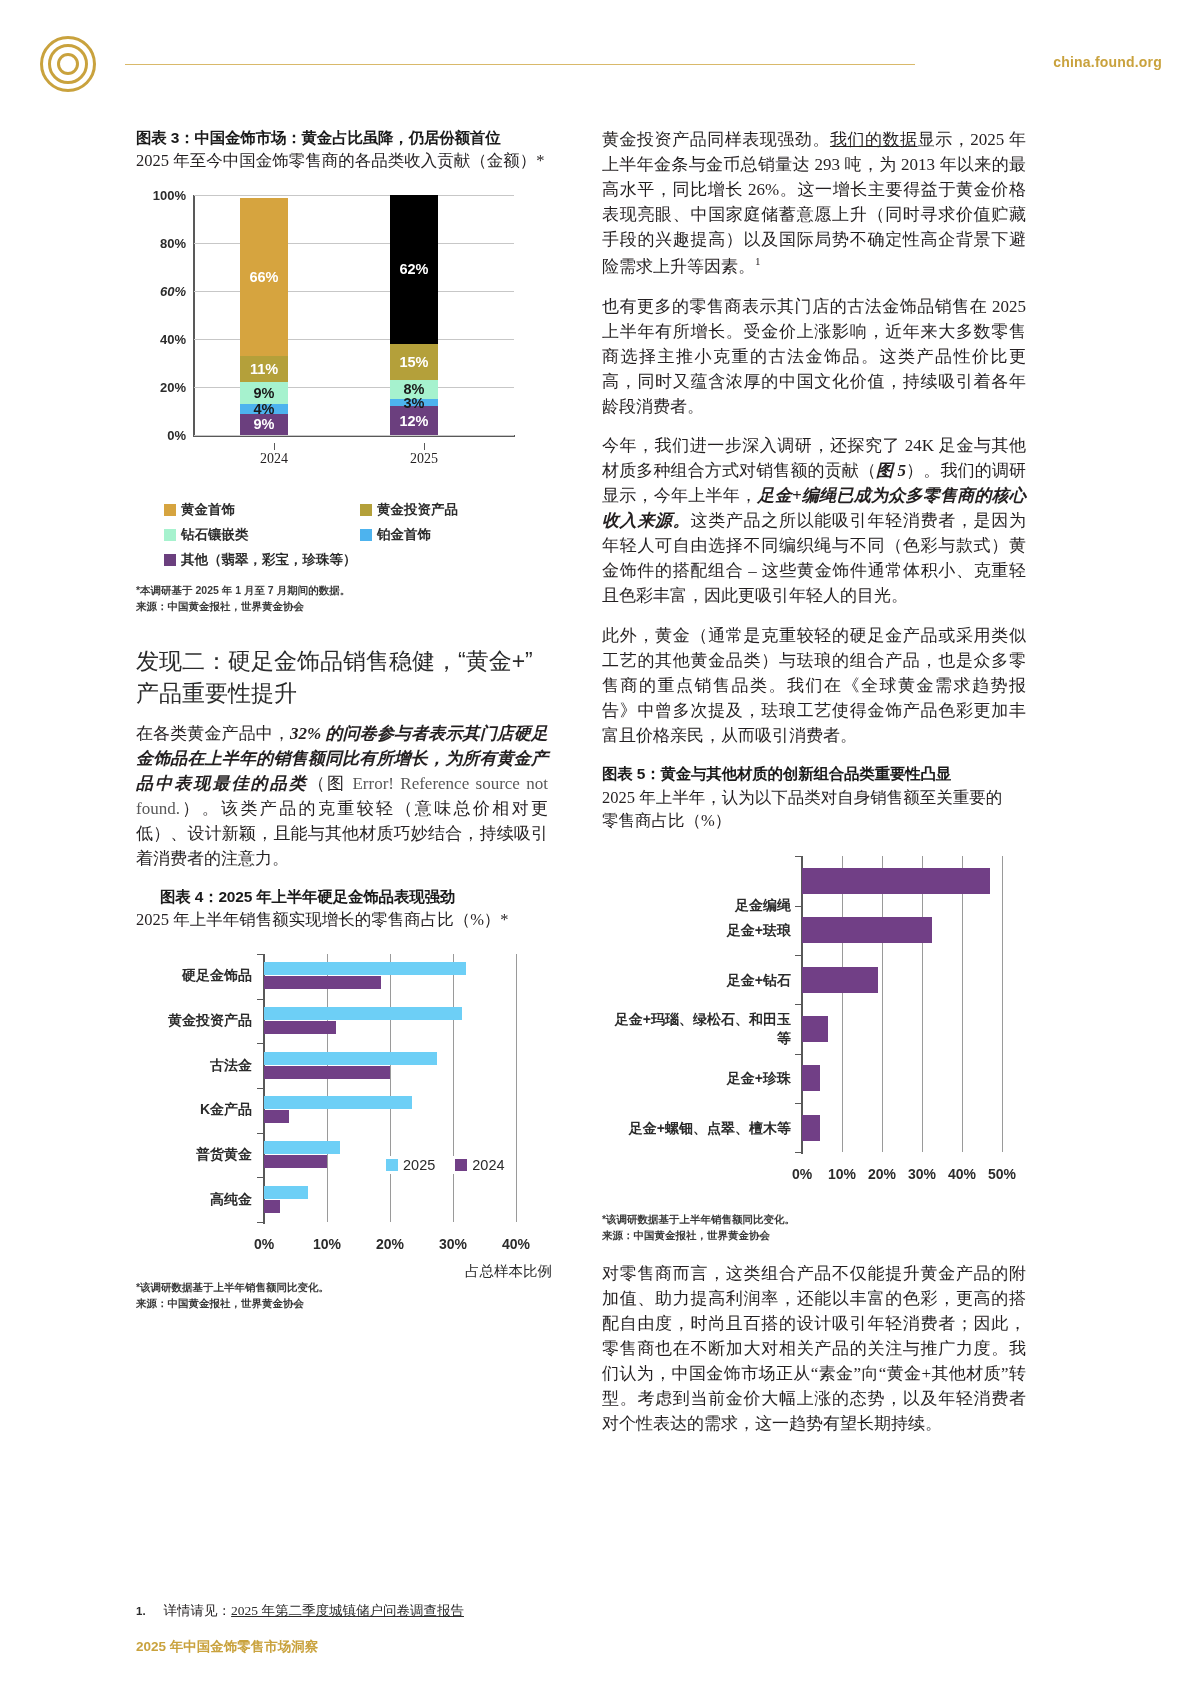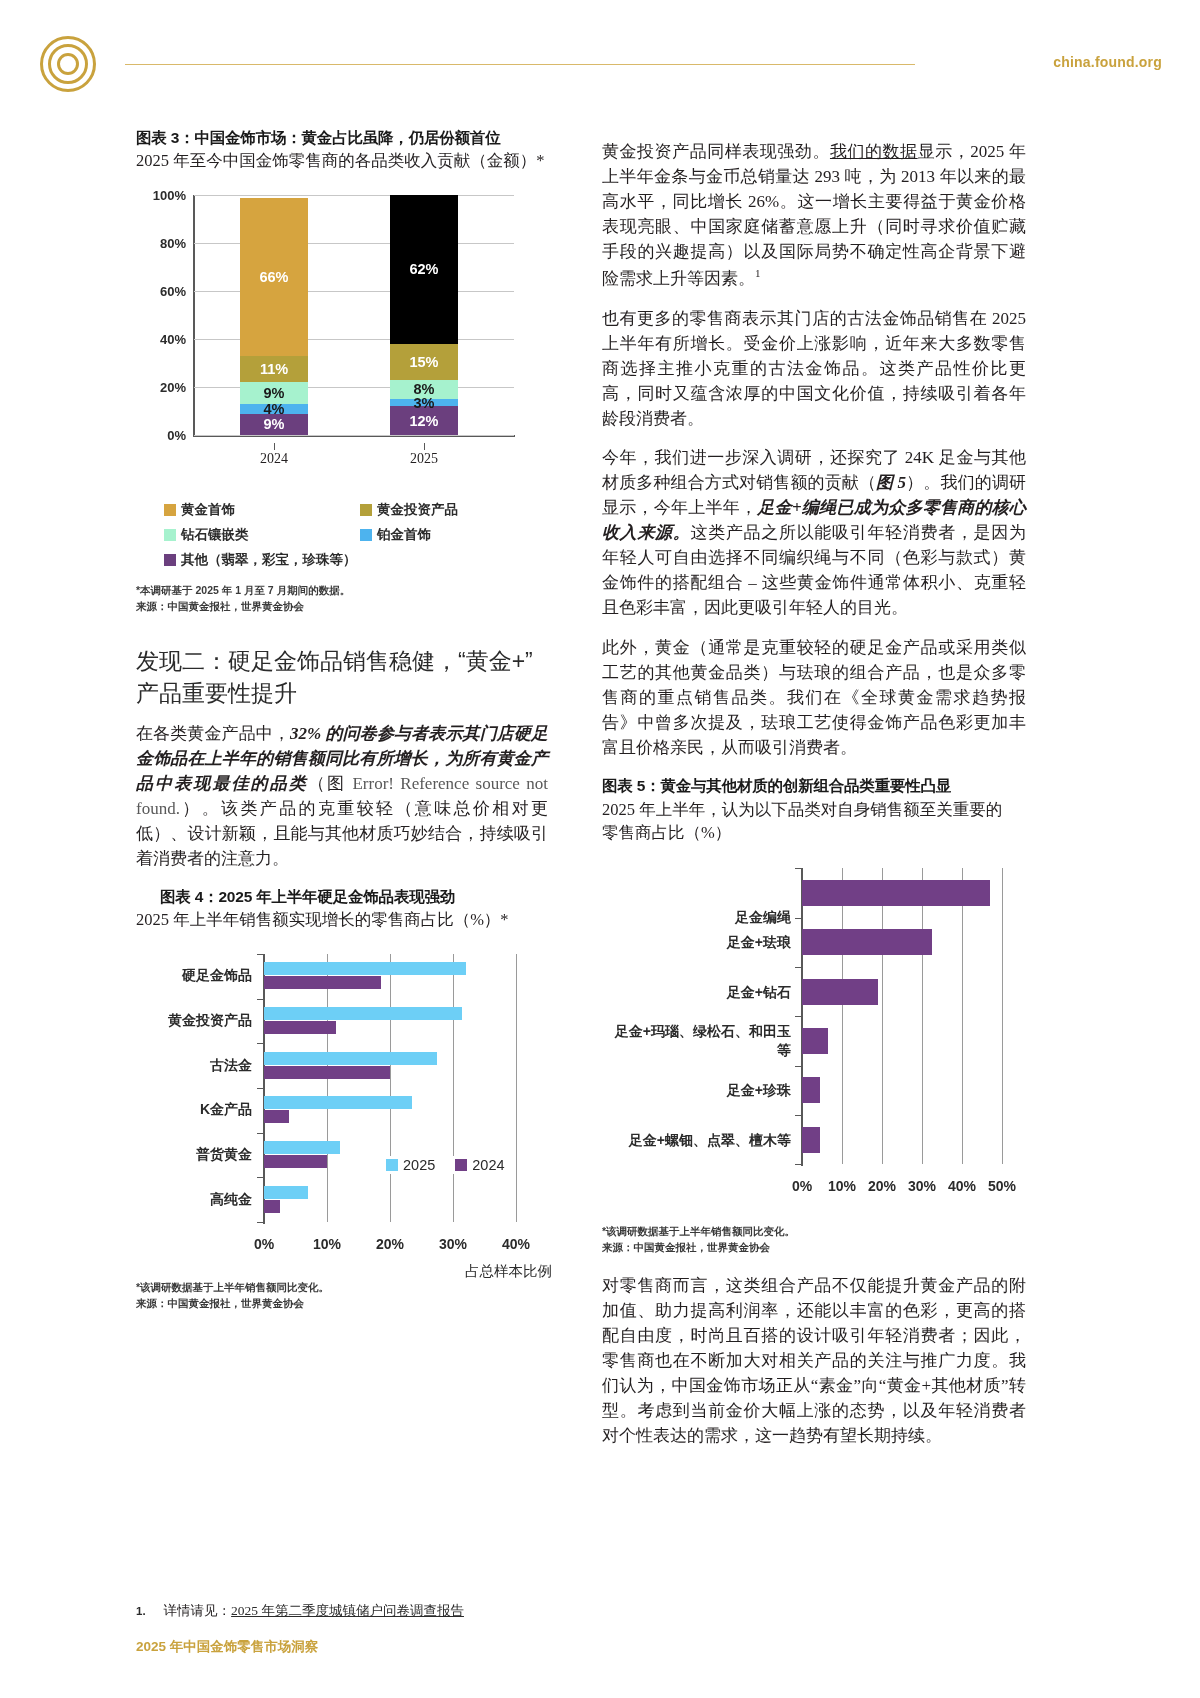--- a/index.html
+++ b/index.html
@@ -44,21 +44,21 @@
     color:#1a1a1a; letter-spacing:-.2px;
   }
   .fig-sub {
     font-size:16.5px; line-height:1.38; color:#231f20; margin-top:2px;
   }
   .fnote {
     font-family:"Liberation Sans", sans-serif;
     font-size:10.5px; font-weight:bold; line-height:1.5; color:#3a3a3a;
   }
   p.body {
-    font-size:17px; line-height:1.47; margin:12px 0 15px 0; text-align:justify;
+    font-size:17px; line-height:1.47; margin:0 0 15px 0; text-align:justify;
     color:#231f20;
   }
   .u { text-decoration:underline; }
   .bi { font-weight:bold; font-style:italic; }
   .sup { font-size:11px; vertical-align:super; }
   .err { color:#595959; }
 
   h2.section {
     font-family:"Liberation Sans", sans-serif;
     font-size:23px; font-weight:normal; line-height:1.42;
@@ -70,21 +70,21 @@
   .c3 .plot { position:absolute; left:58px; top:8px; width:320px; height:240px; }
   .c3 .axisline { position:absolute; left:57px; top:8px; width:2px; height:242px; background:#595959; }
   .c3 .baseline { position:absolute; left:57px; top:248px; width:322px; height:2px; background:#595959; }
   .c3 .grid { position:absolute; left:0; width:100%; height:1px; background:#c7c7c7; }
   .c3 .ylab {
     position:absolute; right:calc(100% + 8px); transform:translateY(-50%);
     font-family:"Liberation Sans", sans-serif; font-size:13px; font-weight:bold; color:#2b2b2b;
     white-space:nowrap;
   }
   .c3 .tickmark { position:absolute; top:248px; width:1px; height:7px; background:#595959; }
-  .c3 .bar { position:absolute; width:68px; bottom:0; }
+  .c3 .bar { position:absolute; width:48px; bottom:0; }
   .c3 .seg {
     width:100%; display:flex; align-items:center; justify-content:center;
     font-family:"Liberation Sans", sans-serif; font-size:14.5px; font-weight:bold;
     line-height:1;
   }
   .c3 .xlab {
     position:absolute; top:256px; transform:translateX(-50%);
     font-size:14px; color:#231f20;
   }
 
@@ -174,21 +174,21 @@
     <div class="axisline"></div>
     <div class="baseline"></div>
     <div class="plot" id="c3plot">
         <div class="grid" style="top: 240px;"></div>
         <div class="ylab" style="top: 240px;">0%</div>
         <div class="grid" style="top: 192px;"></div>
         <div class="ylab" style="top: 192px;">20%</div>
         <div class="grid" style="top: 144px;"></div>
         <div class="ylab" style="top: 144px;">40%</div>
         <div class="grid" style="top: 96px;"></div>
-        <div class="ylab" style="top: 96px;">60%</div>
+        <div class="ylab" style="top: 96px; font-style: italic;">60%</div>
         <div class="grid" style="top: 48px;"></div>
         <div class="ylab" style="top: 48px;">80%</div>
         <div class="grid" style="top: 0px;"></div>
         <div class="ylab" style="top: 0px;">100%</div>
         <div class="bar" style="left: 46px;">
           <div class="seg" style="height: 158.4px; background: rgb(214, 164, 63); color: rgb(255, 255, 255);">66%</div>
           <div class="seg" style="height: 26.4px; background: rgb(180, 160, 58); color: rgb(255, 255, 255);">11%</div>
           <div class="seg" style="height: 21.6px; background: rgb(166, 242, 206); color: rgb(26, 26, 26);">9%</div>
           <div class="seg" style="height: 9.6px; background: rgb(77, 179, 238); color: rgb(26, 26, 26);">4%</div>
           <div class="seg" style="height: 21.6px; background: rgb(107, 63, 126); color: rgb(255, 255, 255);">9%</div>

